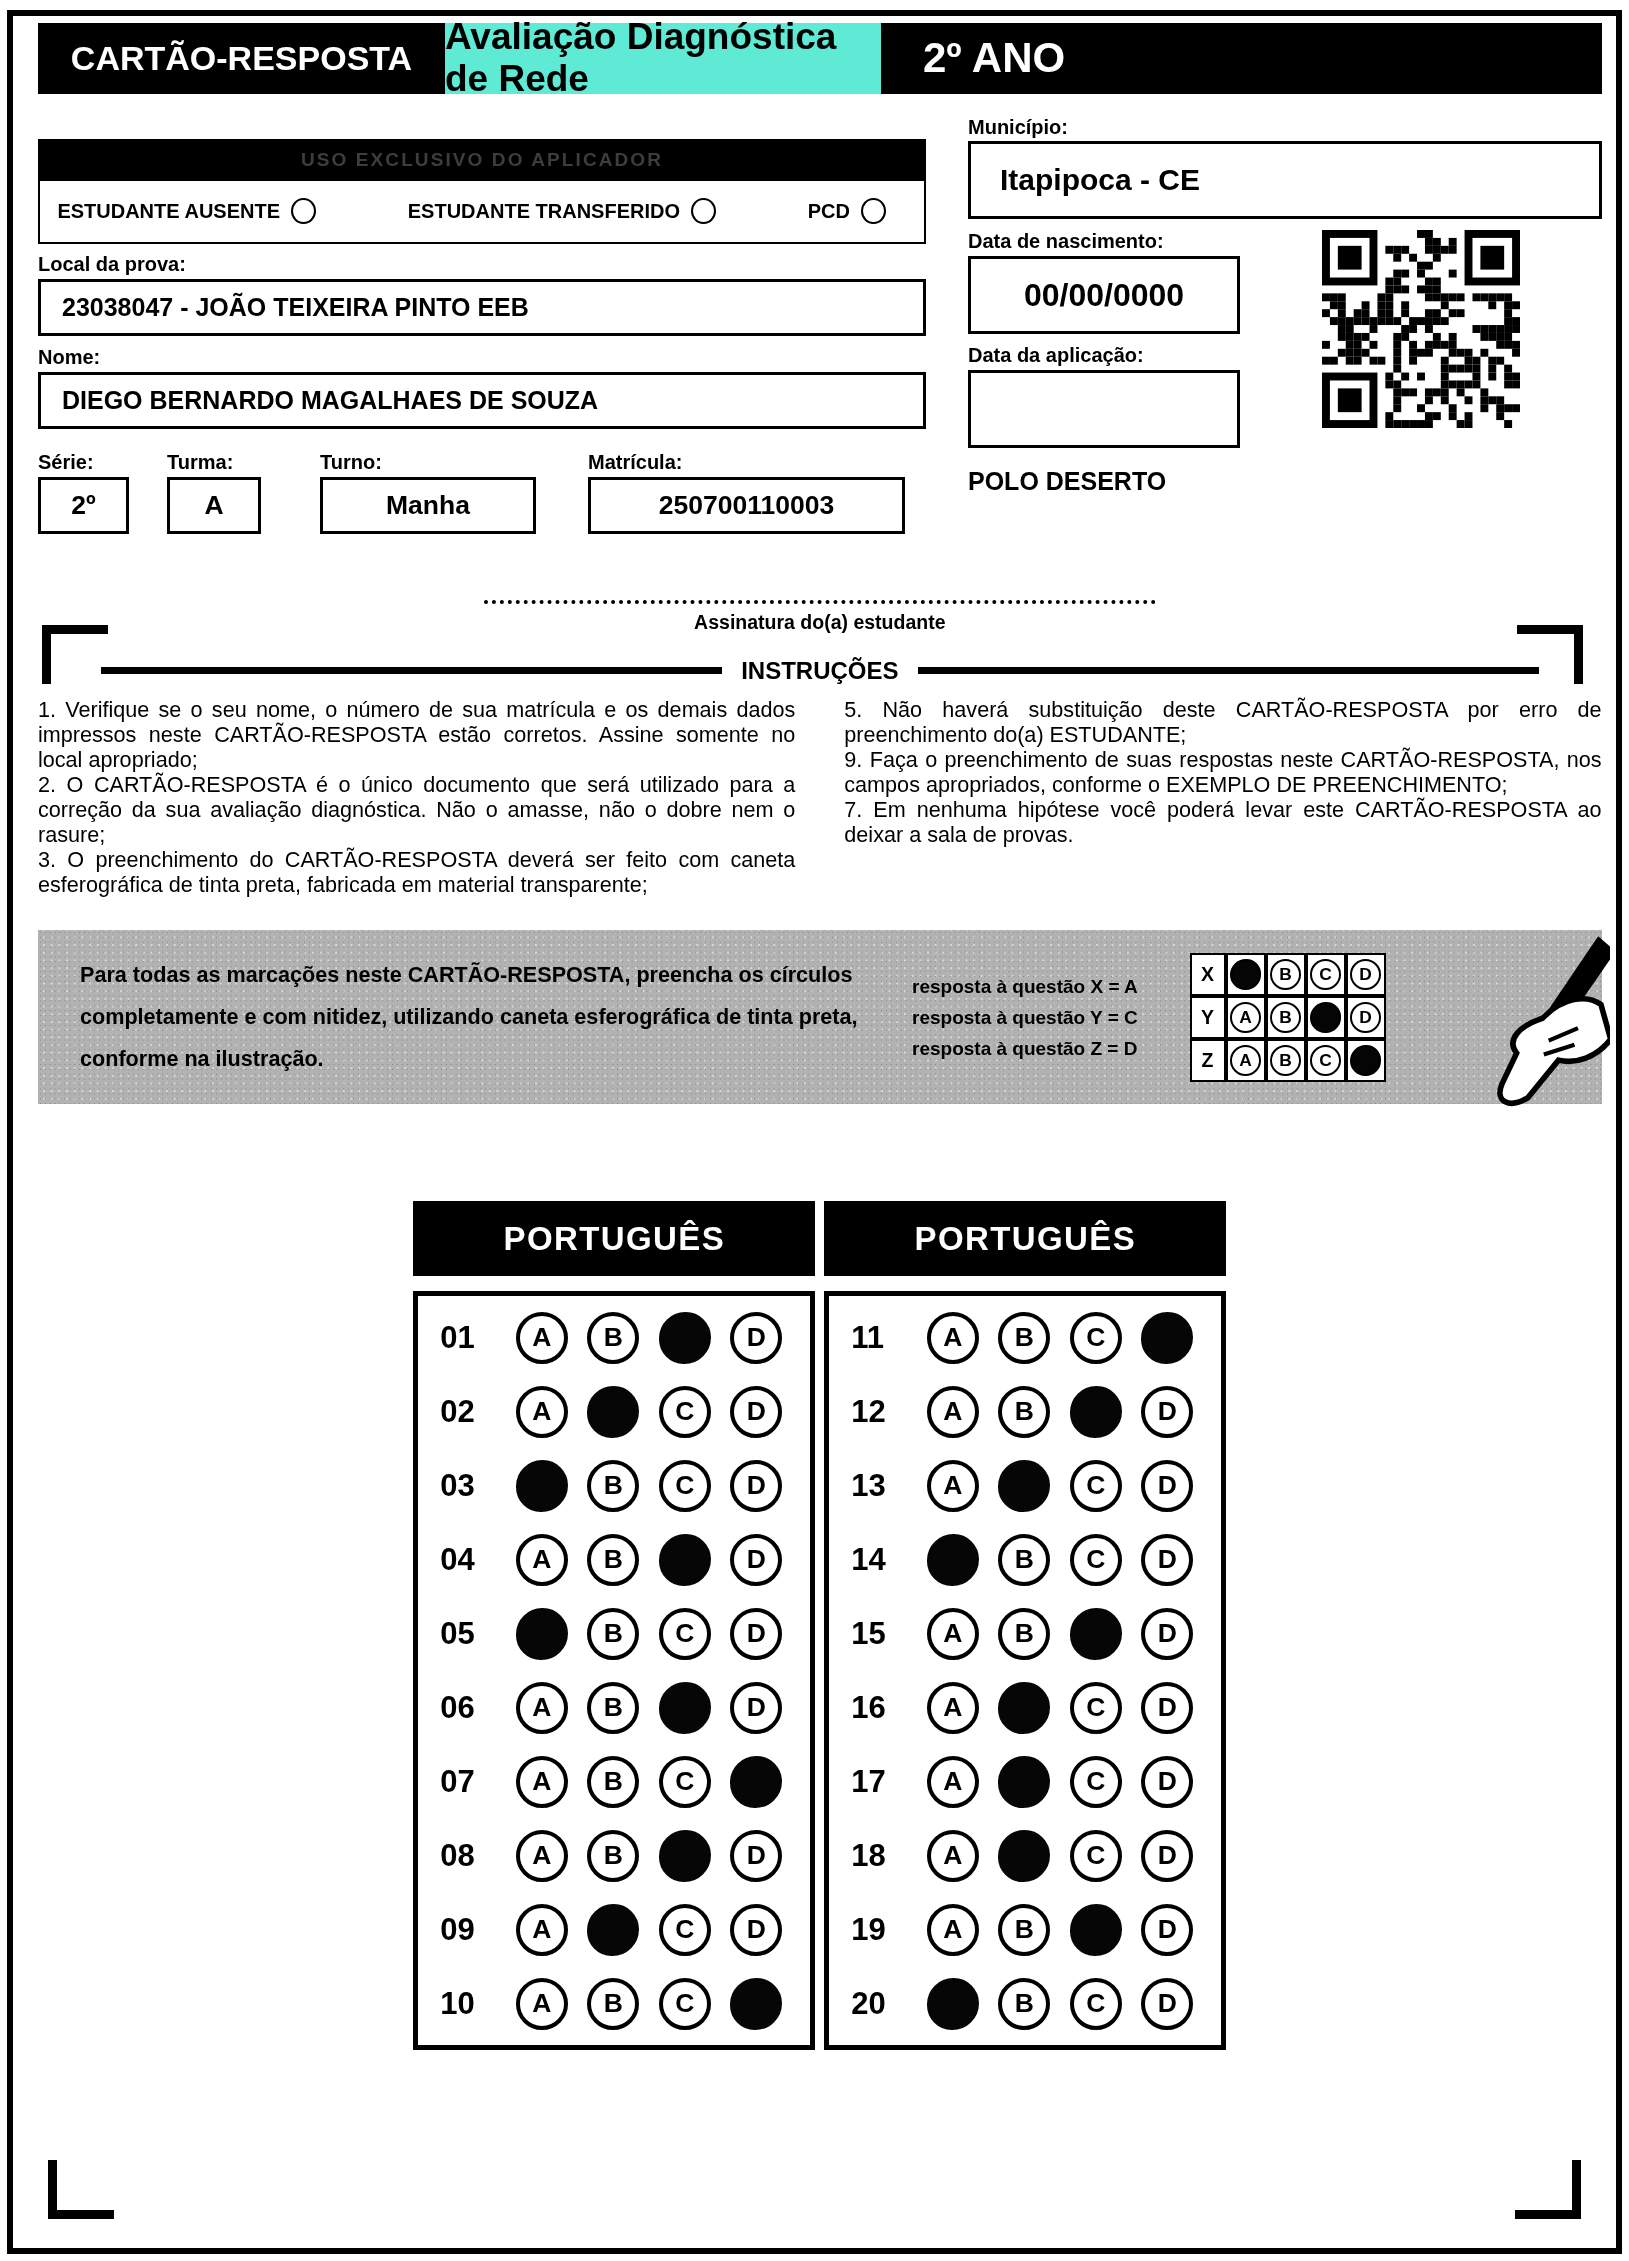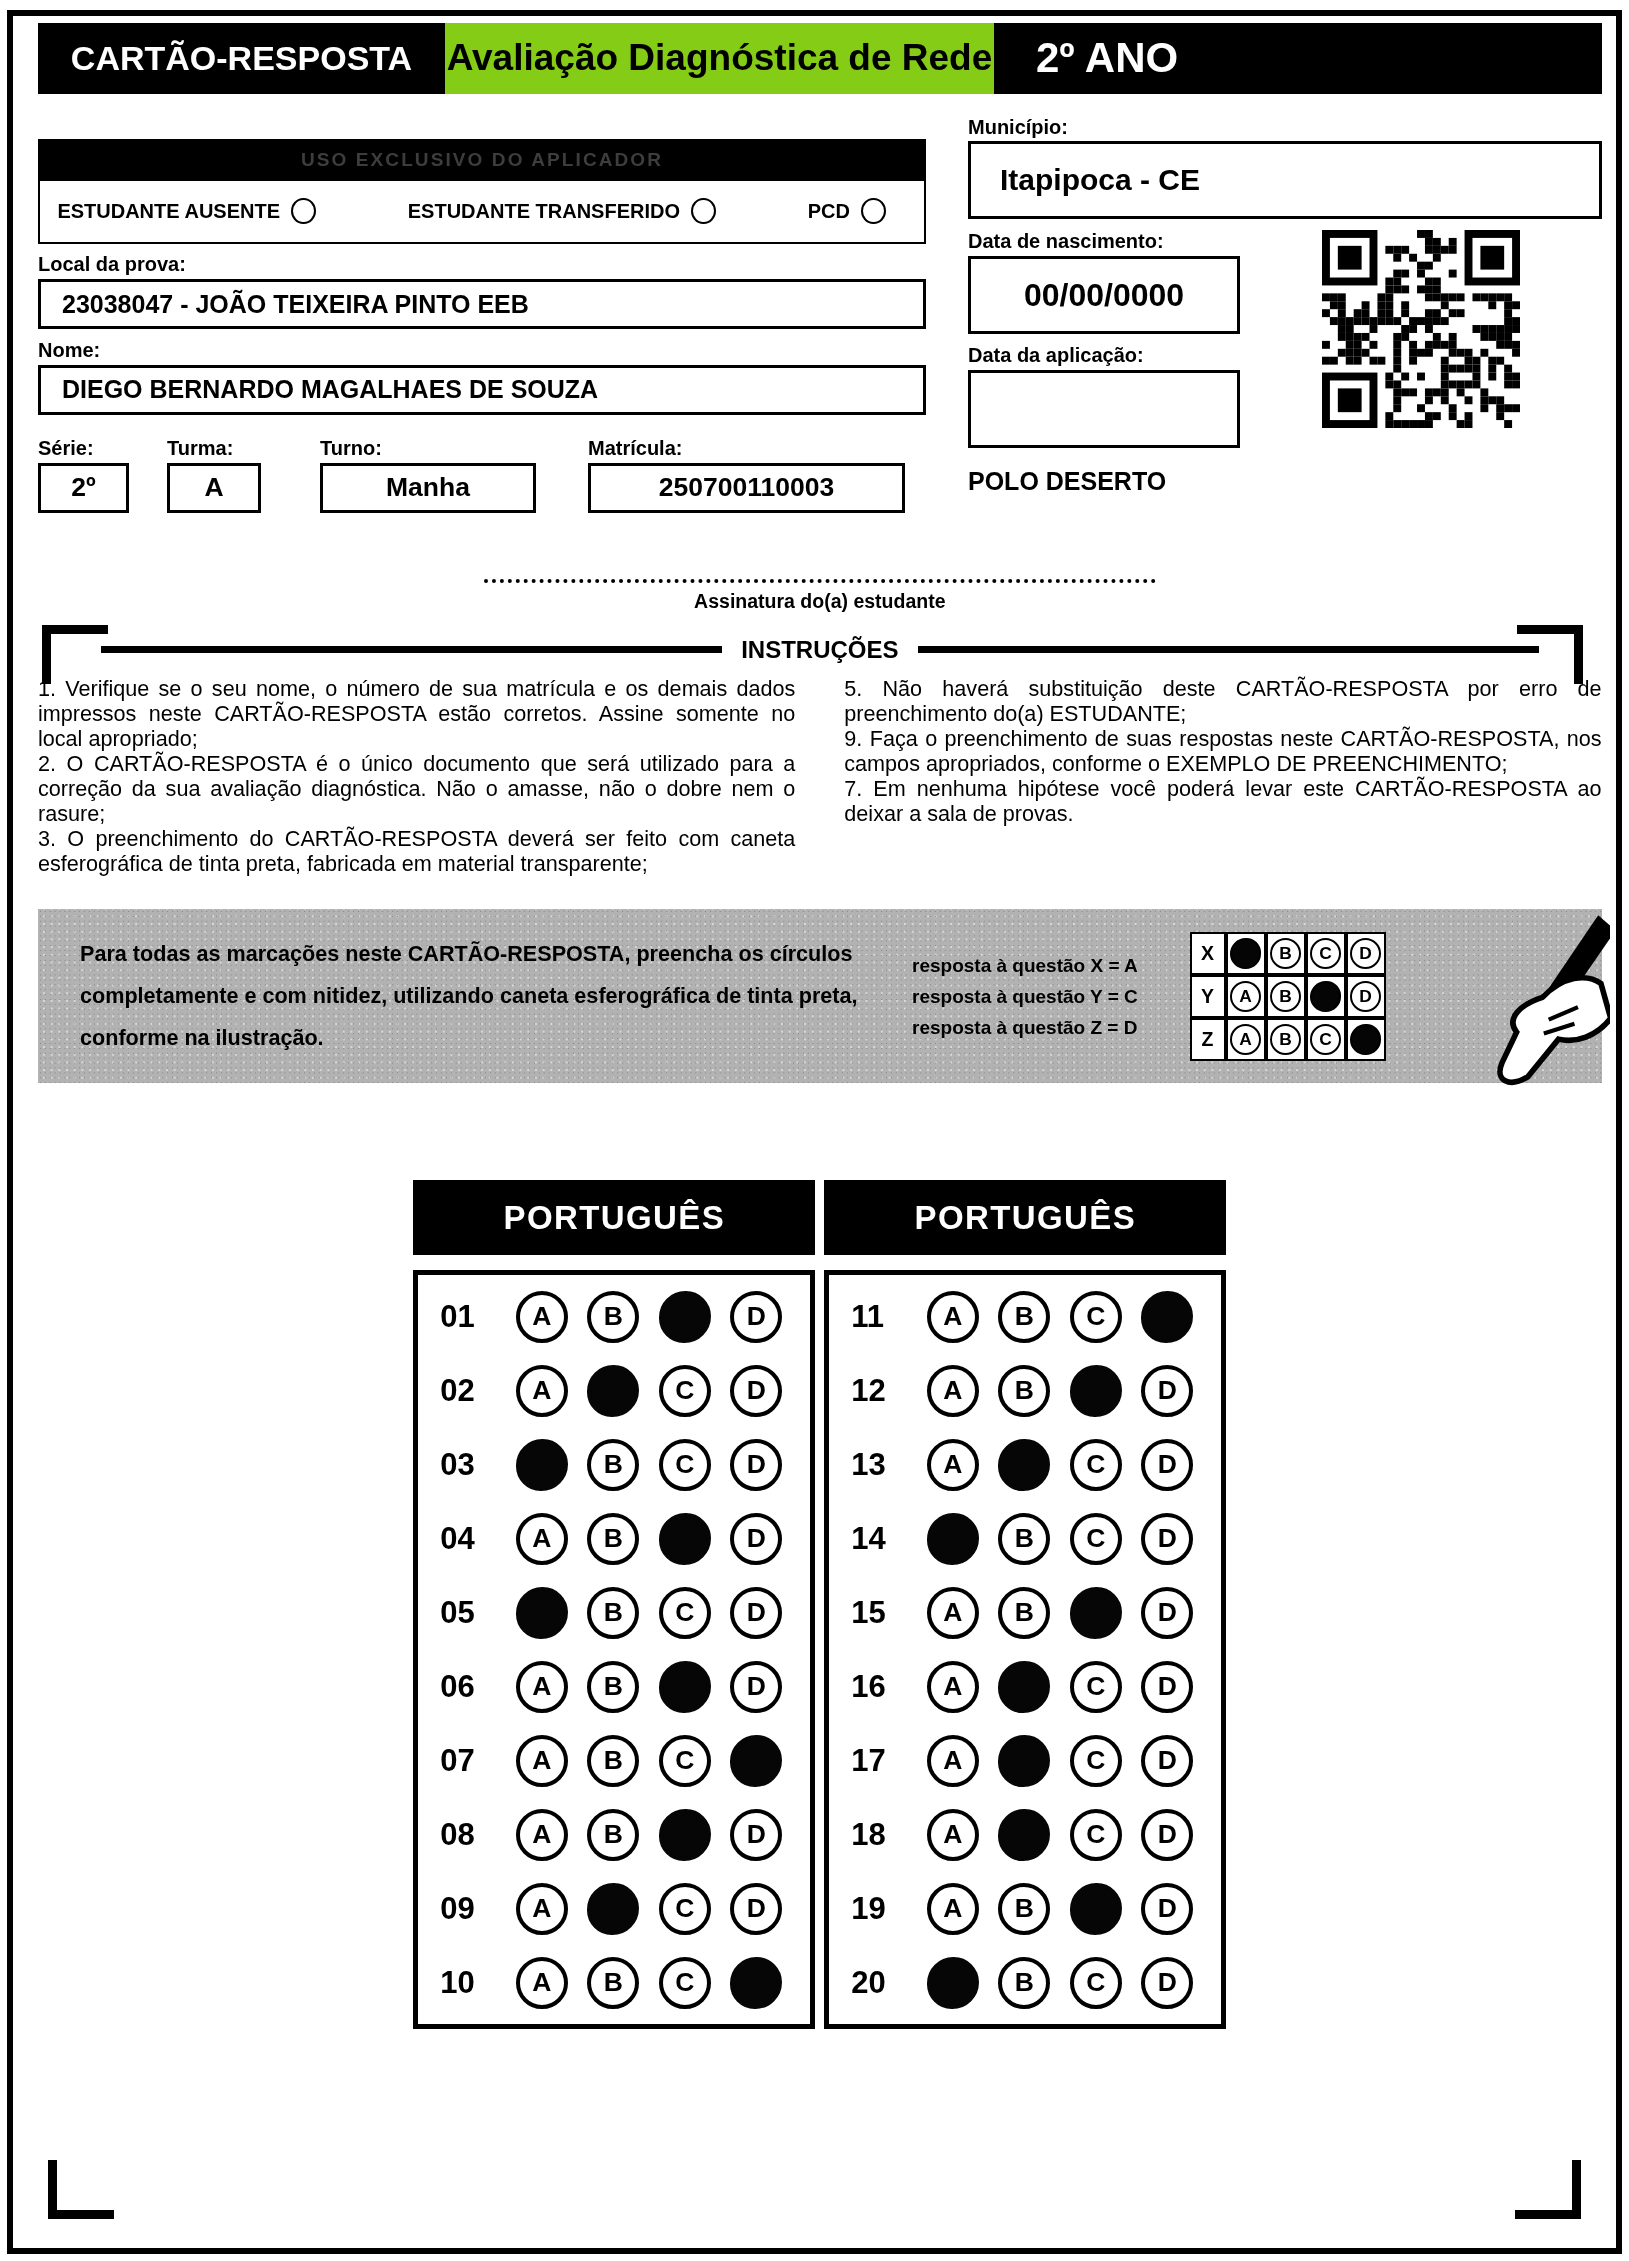--- a/index.html
+++ b/index.html
@@ -5,36 +5,36 @@
   * { box-sizing: border-box; margin: 0; padding: 0; }
   html,body { width:1630px; height:2261px; background:#fff; font-family:"Liberation Sans", sans-serif; color:#000; }
   .page { position:relative; width:1630px; height:2261px; background:#fff; overflow:hidden; }
   .frame { position:absolute; left:7px; top:9.7px; right:8.4px; bottom:7px; border:6.3px solid #000; }
   .content { position:relative; padding:0 14px 0 25px; }
 
   
   .hdr { display:flex; height:71px; margin-top:7px; }
   .hdr-seg { display:flex; align-items:center; justify-content:center; }
   .hdr-left { width:407px; background:#000; color:#fff; font-size:34px; font-weight:bold; letter-spacing:0px; }
-  .hdr-center { width:549px; background:#84cc16; color:#000; font-size:37px; font-weight:bold; }
+  .hdr-center { width:436px; background:#5eead4; color:#000; font-size:37px; font-weight:bold; }
   .hdr-right { flex:1; background:#000; color:#fff; font-size:42px; font-weight:bold; justify-content:flex-start; padding-left:42px; }
 
   
   .form-area { display:flex; margin-top:22px; }
   .col-left { width:888px; }
   .col-right { flex:1; margin-left:42px; }
 
   .app-bar { margin-top:23px; height:42px; background:#000; color:#3d3d3d; font-weight:bold; font-size:19px; letter-spacing:2.1px; display:flex; align-items:center; justify-content:center; }
   .app-box { border:2.8px solid #000; border-top:none; height:63px; display:flex; align-items:center; justify-content:space-between; padding:0 38px 0 17.4px; }
   .app-opt { display:flex; align-items:center; gap:11px; }
   .app-opt-label { font-size:20px; font-weight:bold; }
   .app-circ { width:25px; height:26.5px; border:2.1px solid #000; border-radius:50%; background:#fff; display:inline-block; }
 
   .f-label { font-size:20px; font-weight:bold; margin-top:9.7px; }
-  .f-box { border:3.5px solid #000; height:50px; margin-top:2.8px; display:flex; align-items:center; padding-left:21px; font-size:25px; font-weight:bold; }
+  .f-box { border:3.5px solid #000; height:57px; margin-top:2.8px; display:flex; align-items:center; padding-left:21px; font-size:25px; font-weight:bold; }
   .small-row { display:flex; margin-top:12.5px; }
   .sf { display:flex; flex-direction:column; }
   .sf .f-box { justify-content:center; padding-left:0; font-size:26.5px; }
   .sf-serie { width:91px; }
   .sf-turma { width:94px; margin-left:38px; }
   .sf-turno { width:216px; margin-left:59px; }
   .sf-matric { width:317px; margin-left:52px; }
 
   .col-right .f-box.municipio { height:78px; font-size:30px; padding-left:29px; }
   .right-row { display:flex; margin-top:11px; }

